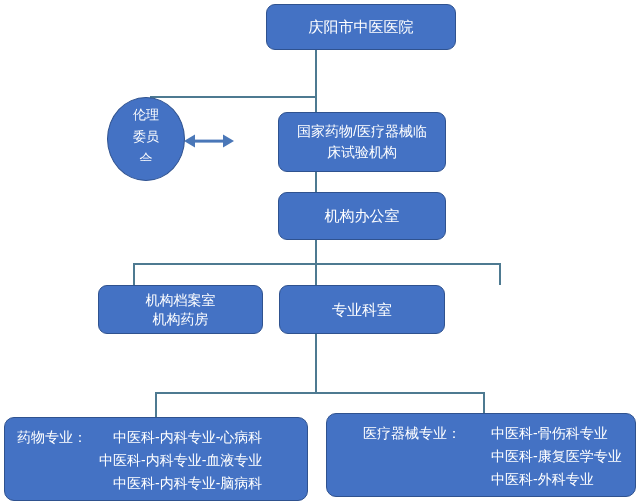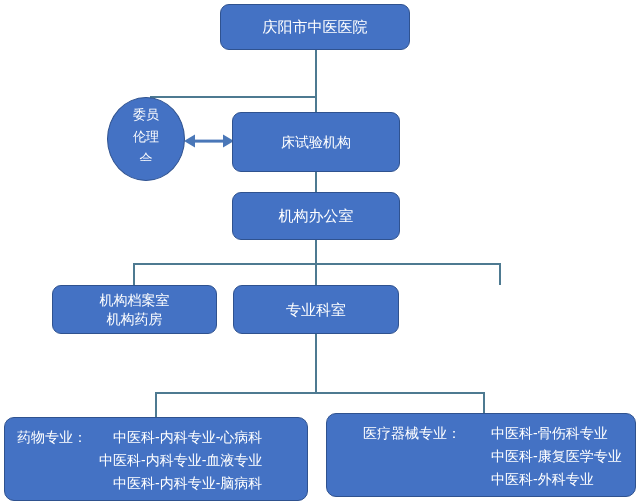--- a/index.html
+++ b/index.html
@@ -14,20 +14,21 @@
     position:absolute;
     background:var(--node-fill,#4472c4);
     border:1.6px solid var(--node-border,#2f528f);
     border-radius:9px;
     color:var(--text,#ffffff);
     display:flex;flex-direction:column;
     align-items:center;justify-content:center;
     text-align:center;
     font-size:14px;line-height:20px;
     box-sizing:border-box;
+    margin-left:46px;
   }
   .node .ln{white-space:nowrap;}
   .ellipse{
     position:absolute;
     background:var(--node-fill,#4472c4);
     border:1.6px solid var(--node-border,#2f528f);
     border-radius:50%;
     color:var(--text,#ffffff);
     box-sizing:border-box;
     text-align:center;
@@ -79,27 +80,28 @@
       <polygon points="50,11 39,4.5 39,17.5" fill="#4a77b8"></polygon>
     </svg>
   </div>
 
   <div class="node" style="left:220px;top:4px;width:190px;height:46px;font-size:15px;">
     <div class="ln">庆阳市中医医院</div>
   </div>
 
   <div class="ellipse" style="left:107px;top:97px;width:78px;height:84px;">
     <div class="clipbox">
+      <div class="ln">伦理</div>
       <div class="ln">委员</div>
-      <div class="ln">伦理</div>
       <div class="ln">会</div>
     </div>
   </div>
 
   <div class="node" style="left:232px;top:112px;width:168px;height:60px;line-height:21px;">
+    <div class="ln">国家药物/医疗器械临</div>
     <div class="ln">床试验机构</div>
   </div>
 
   <div class="node" style="left:232px;top:192px;width:168px;height:48px;font-size:15px;">
     <div class="ln">机构办公室</div>
   </div>
 
   <div class="node" style="left:52px;top:285px;width:165px;height:49px;line-height:19px;">
     <div class="ln">机构档案室</div>
     <div class="ln">机构药房</div>

